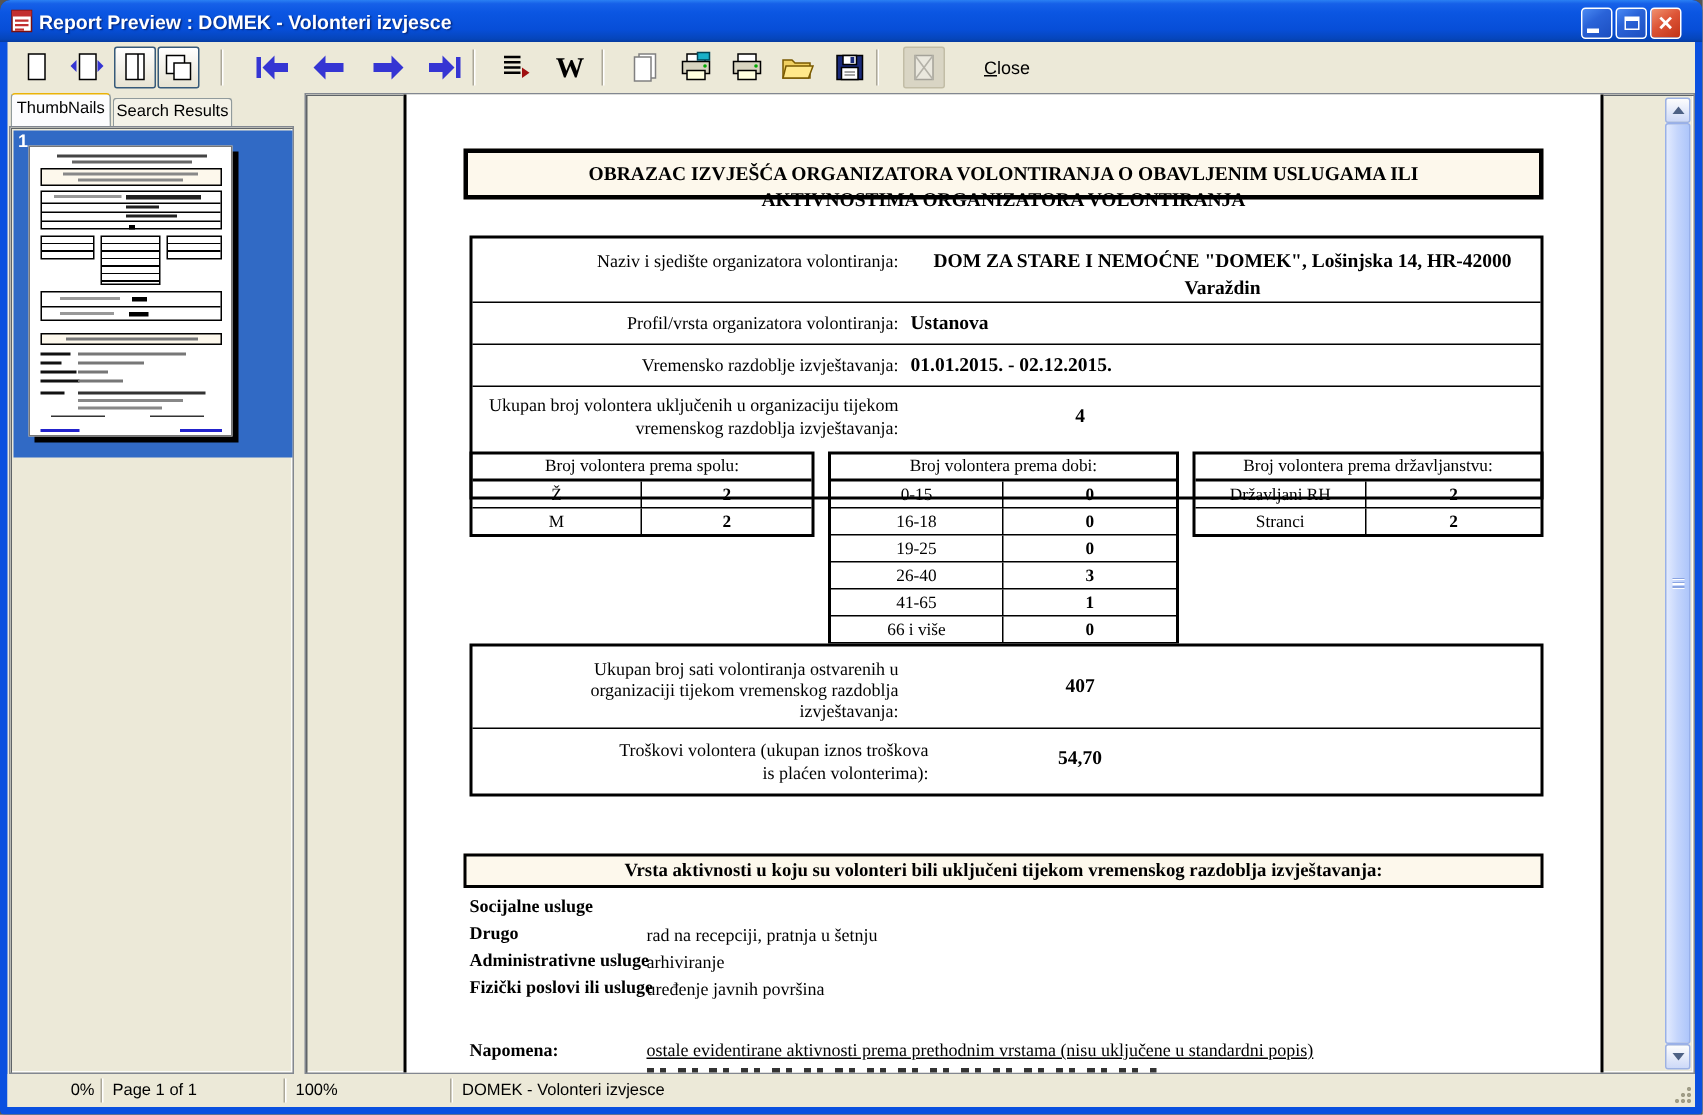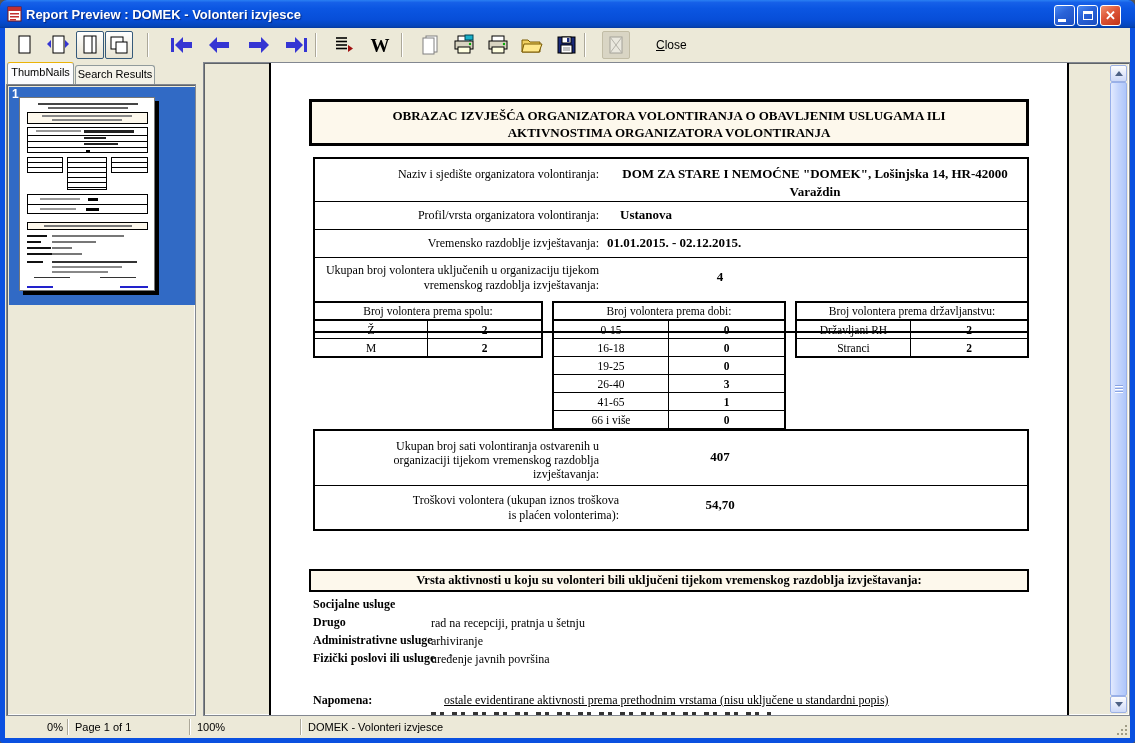--- a/index.html
+++ b/index.html
@@ -287,30 +287,30 @@
         <div class="mini" style="left:80px;top:179px;width:36px;height:1px;background:#333"></div>
         <div class="mini" style="left:7px;top:188px;width:26px;height:2px;background:#2222cc"></div>
         <div class="mini" style="left:100px;top:188px;width:28px;height:2px;background:#2222cc"></div>
       </div>
     </div>
   </div>
 
   <div class="abs preview sunken">
     <div class="page">
 
-      <div class="docbox" style="left:38px;top:36px;width:720px;height:47px;font-size:13px;padding:5px 40px;line-height:17px;">
+      <div class="docbox" style="left:38px;top:36px;width:720px;height:34px;font-size:13px;padding:5px 40px;line-height:17px;">
         <span>OBRAZAC IZVJEŠĆA ORGANIZATORA VOLONTIRANJA O OBAVLJENIM USLUGAMA ILI AKTIVNOSTIMA ORGANIZATORA VOLONTIRANJA</span>
       </div>
 
       <div class="tblbox" style="left:42px;top:94px;width:716px;height:176px;">
         <div class="lblcell" style="left:4px;top:8px;width:280px;">Naziv i sjedište organizatora volontiranja:</div>
         <div class="valcell" style="left:290px;top:6px;width:420px;text-align:center;line-height:18px;">DOM ZA STARE I NEMOĆNE "DOMEK", Lošinjska 14, HR-42000 Varaždin</div>
         <div class="row" style="top:42px;"></div>
         <div class="lblcell" style="left:4px;top:49px;width:280px;">Profil/vrsta organizatora volontiranja:</div>
-        <div class="valcell" style="left:292px;top:48px;margin-left:13px;">Ustanova</div>
+        <div class="valcell" style="left:292px;top:48px;">Ustanova</div>
         <div class="row" style="top:70px;"></div>
         <div class="lblcell" style="left:4px;top:77px;width:280px;">Vremensko razdoblje izvještavanja:</div>
         <div class="valcell" style="left:292px;top:76px;">01.01.2015. - 02.12.2015.</div>
         <div class="row" style="top:98px;"></div>
         <div class="lblcell" style="left:4px;top:104px;width:280px;line-height:15px;text-align:right;">Ukupan broj volontera uključenih u organizaciju tijekom vremenskog razdoblja izvještavanja:</div>
         <div class="valcell" style="left:290px;top:110px;width:230px;text-align:center;">4</div>
       </div>
 
       <div class="stat" style="left:42px;top:238px;width:230px;">
         <div class="hd">Broj volontera prema spolu:</div>
@@ -378,21 +378,21 @@
 
       <div class="actlbl" style="left:42px;top:534px;">Socijalne usluge</div>
       <div class="actlbl" style="left:42px;top:552px;">Drugo</div>
       <div class="actval" style="left:160px;top:553px;">rad na recepciji, pratnja u šetnju</div>
       <div class="actlbl" style="left:42px;top:570px;">Administrativne usluge</div>
       <div class="actval" style="left:160px;top:571px;">arhiviranje</div>
       <div class="actlbl" style="left:42px;top:588px;">Fizički poslovi ili usluge</div>
       <div class="actval" style="left:160px;top:589px;">uređenje javnih površina</div>
 
       <div class="actlbl" style="left:42px;top:630px;">Napomena:</div>
-      <div class="actval" style="left:160px;top:630px;text-decoration:underline;margin-left:13px;">ostale evidentirane aktivnosti prema prethodnim vrstama (nisu uključene u standardni popis)</div>
+      <div class="actval" style="left:160px;top:630px;text-decoration:underline;">ostale evidentirane aktivnosti prema prethodnim vrstama (nisu uključene u standardni popis)</div>
       <div class="abs" style="left:160px;top:649px;width:340px;height:3px;overflow:hidden;
            background:repeating-linear-gradient(90deg,#333 0 5px,transparent 5px 9px,#333 9px 13px,transparent 13px 21px);"></div>
     </div>
 
     <div class="vscroll">
       <div class="sbtn" style="top:0;">
           <span class="arrow-up"></span>
         </div>
       <div class="sthumb"></div>
       <div class="sbtn" style="bottom:0;">

